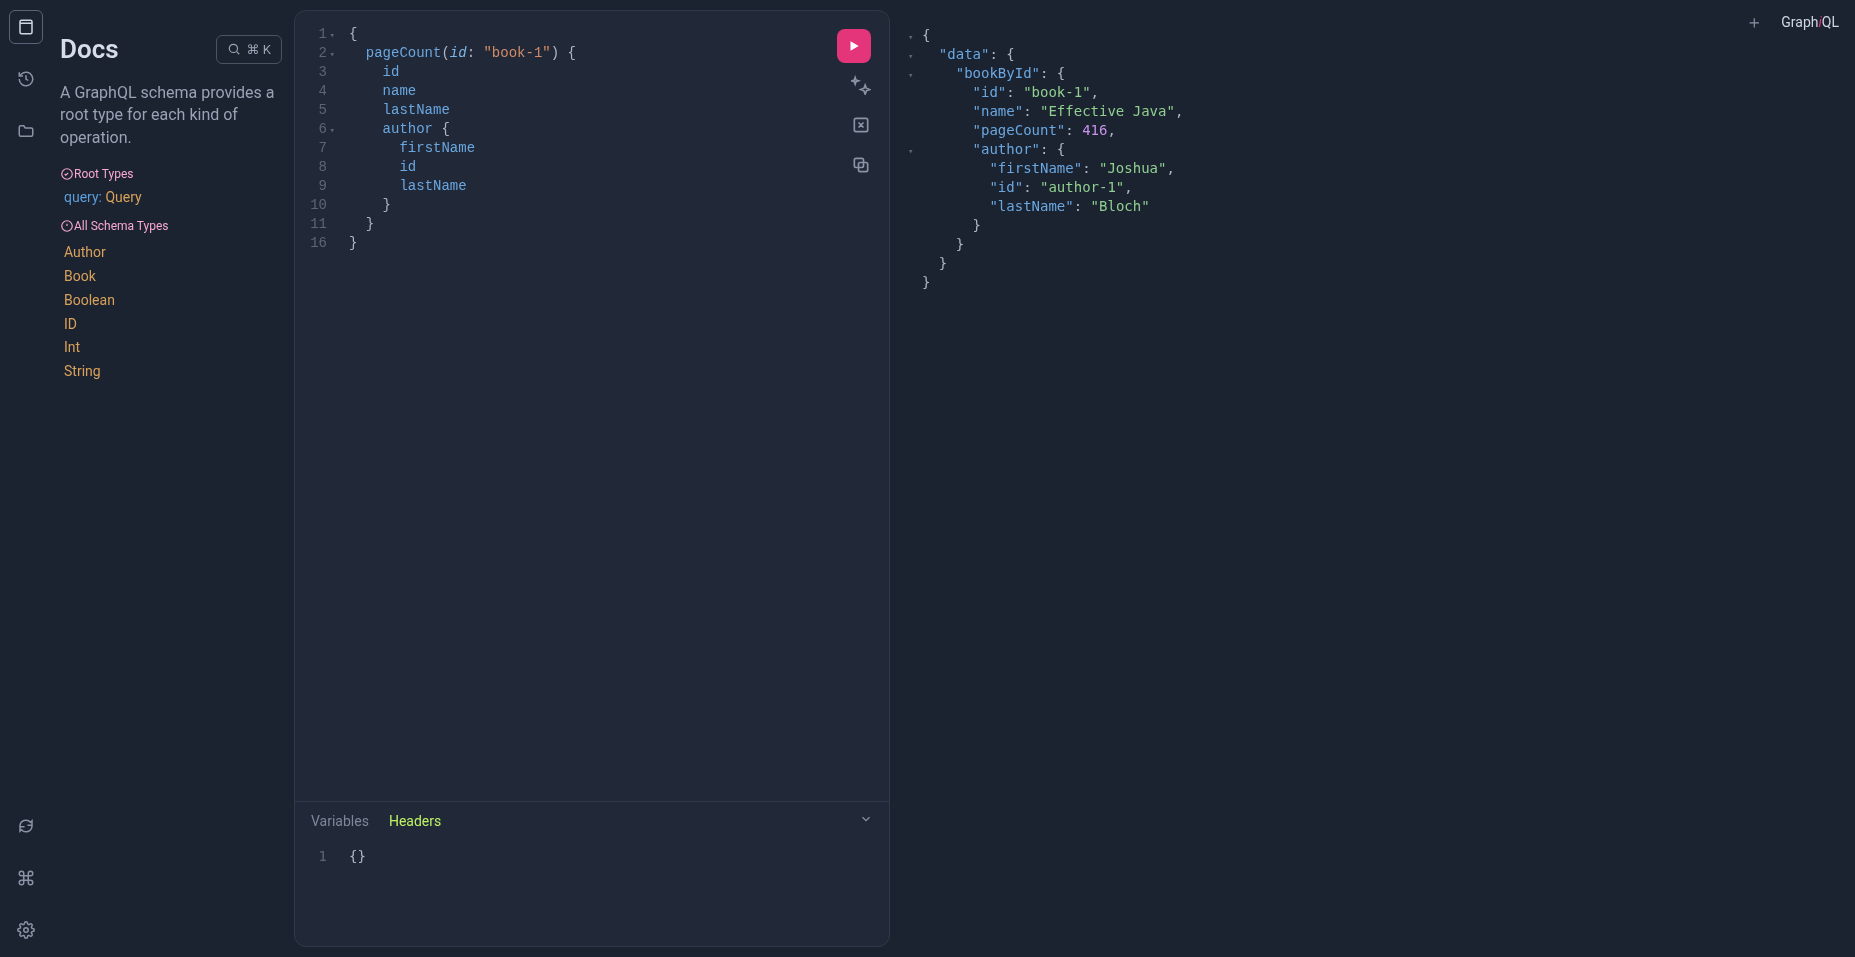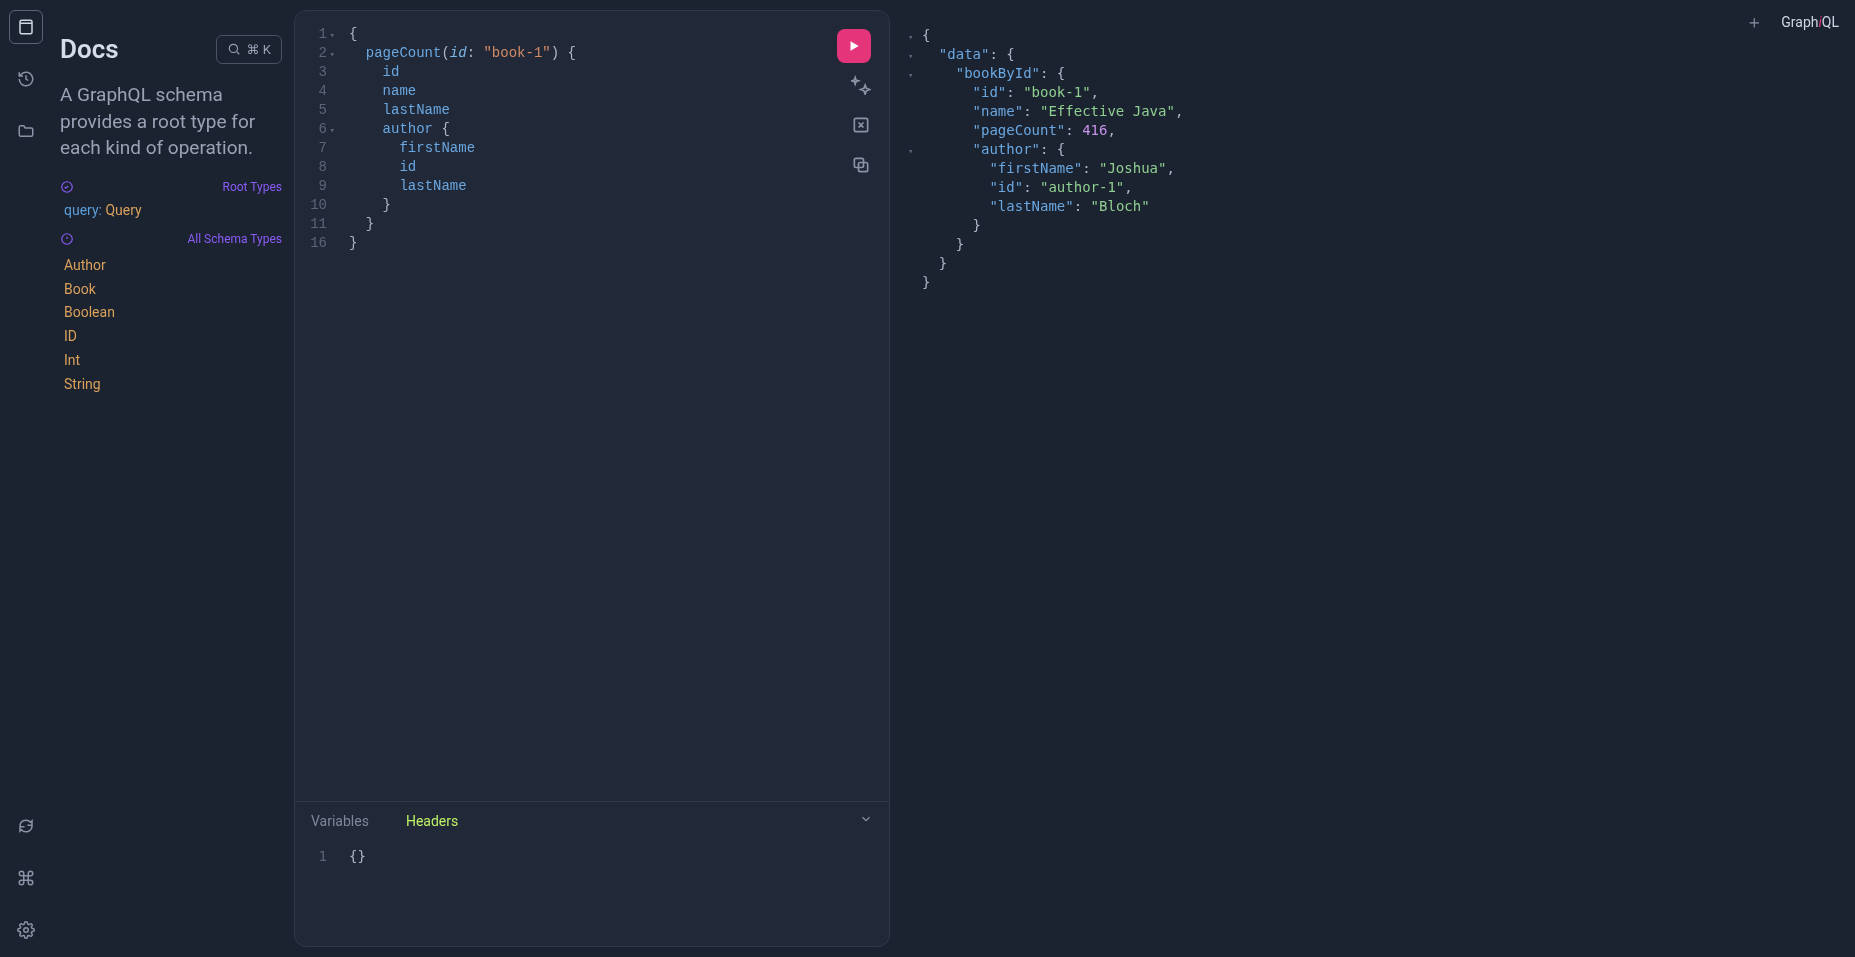--- a/index.html
+++ b/index.html
@@ -45,24 +45,24 @@
   margin-top: 20px;
 }
 .docs-title { font-size: 26px; font-weight: 600; color: #d7dde8; }
 .search-btn {
   border: 1px solid #4a5264;
   border-radius: 6px;
   padding: 6px 10px;
   display: flex; align-items: center; gap: 6px;
   color: #9aa3b5; font-size: 13px; cursor: pointer;
 }
-.docs-desc { font-size: 19px; color: #9aa3b5; line-height: 1.4; margin-bottom: 18px; }
+.docs-desc { font-size: 16px; color: #9aa3b5; line-height: 1.4; margin-bottom: 18px; }
 .section-head {
-  display: flex; align-items: center; gap: 6px;
-  font-size: 12px; color: #8b5cf6; margin: 10px 0 8px 0; justify-content: space-between;
+  display: flex; align-items: center; 
+  font-size: 12px; color: #f9a8d4; margin: 10px 0 8px 0;
 }
 .section-head svg { width: 14px; height: 14px; }
 .root-type { font-size: 14px; margin: 6px 0 14px 4px; }
 .root-type .kw { color: #5b9dd9; }
 .root-type .typ { color: #d9a15a; }
 .schema-list { list-style: none; padding-left: 4px; }
 .schema-list li { color: #d9a15a; font-size: 14px; line-height: 1.7; cursor: pointer; }
 
 
 .center {
@@ -120,21 +120,21 @@
   position: absolute; top: 64px; right: 18px;
   display: flex; flex-direction: column; gap: 20px;
 }
 .tool-col .tbtn { width: 20px; height: 20px; color: #8a93a6; cursor: pointer; }
 
 .bottom-pane {
   border-top: 1px solid #30384a;
 }
 .bp-tabs {
   display: flex; align-items: center; padding: 10px 16px;
-  gap: 37px; font-size: 14px;
+  gap: 20px; font-size: 14px;
 }
 .bp-tab { color: #7d869a; cursor: pointer; }
 .bp-tab.active { color: #bef264; }
 .bp-chevron { margin-left: auto; color: #8a93a6; cursor: pointer; }
 .bp-body {
   display: flex;
   font-family: "SFMono-Regular", Consolas, monospace;
   font-size: 14px; line-height: 19px;
   padding: 8px 0 80px 0;
 }

